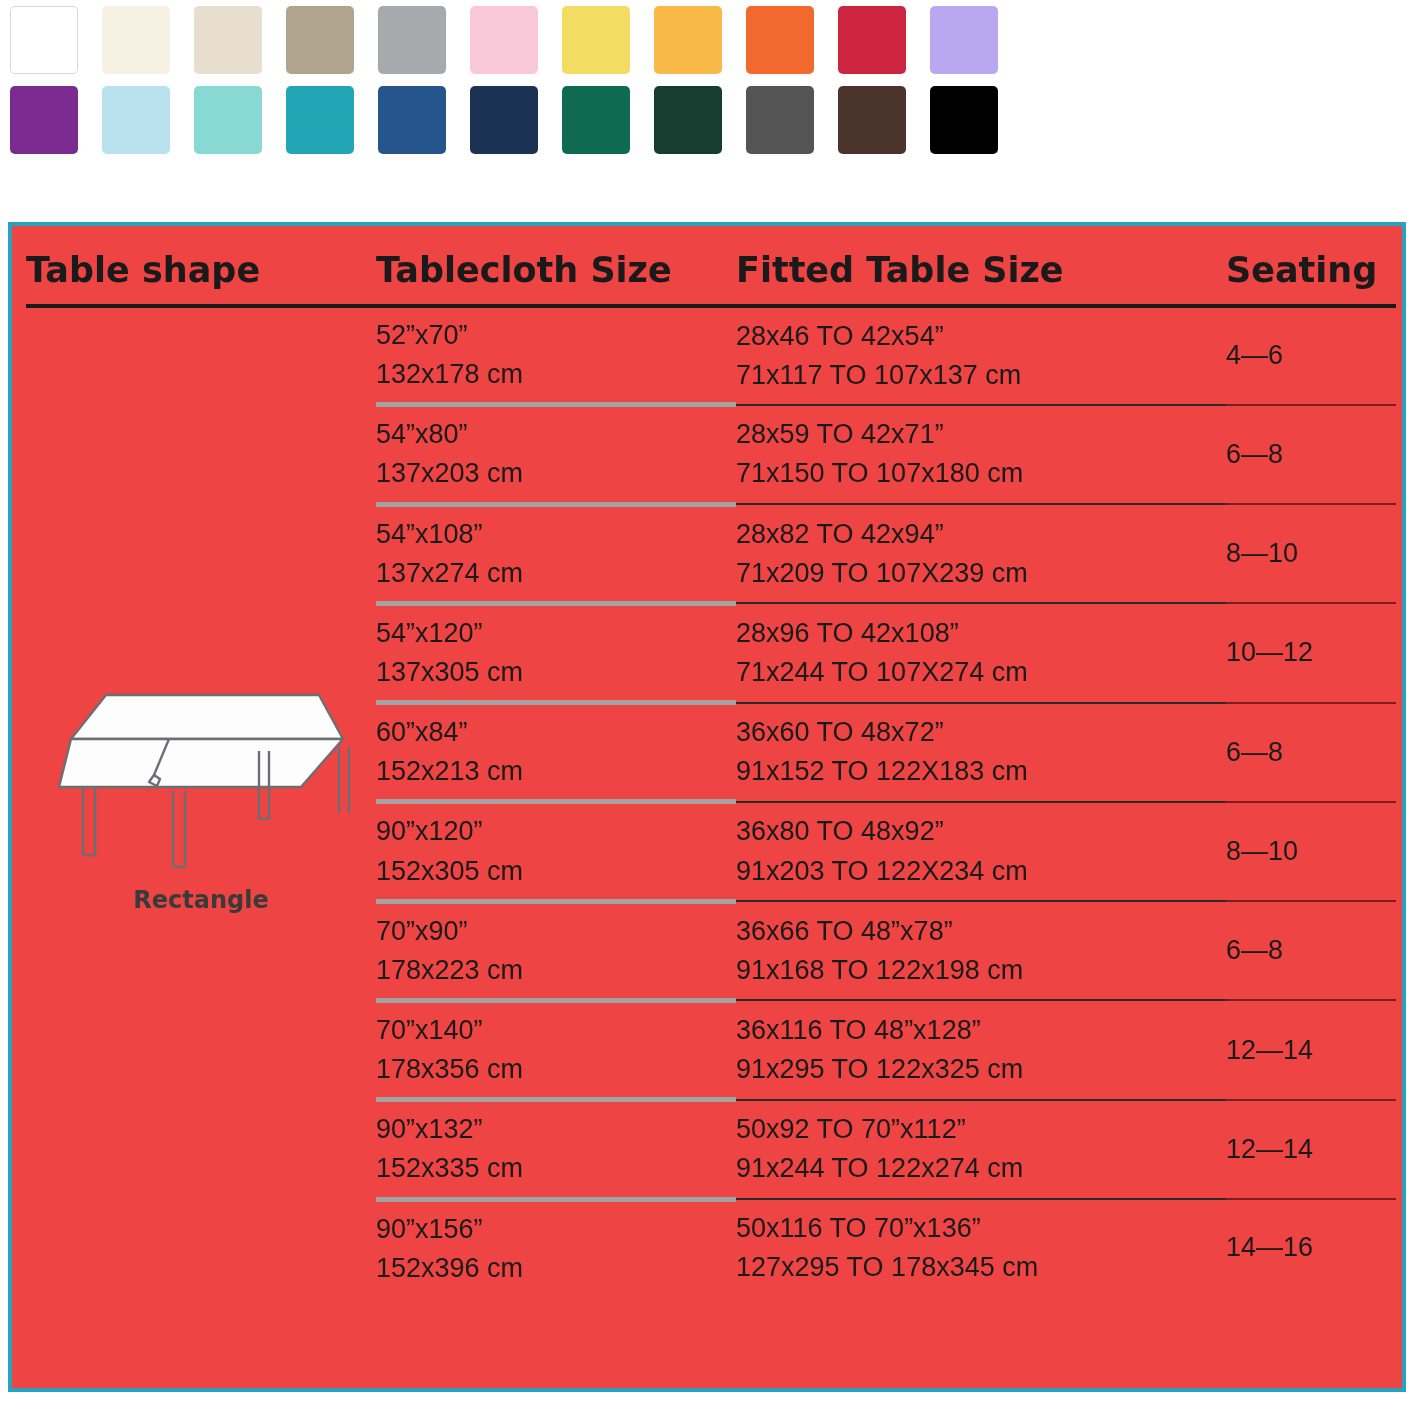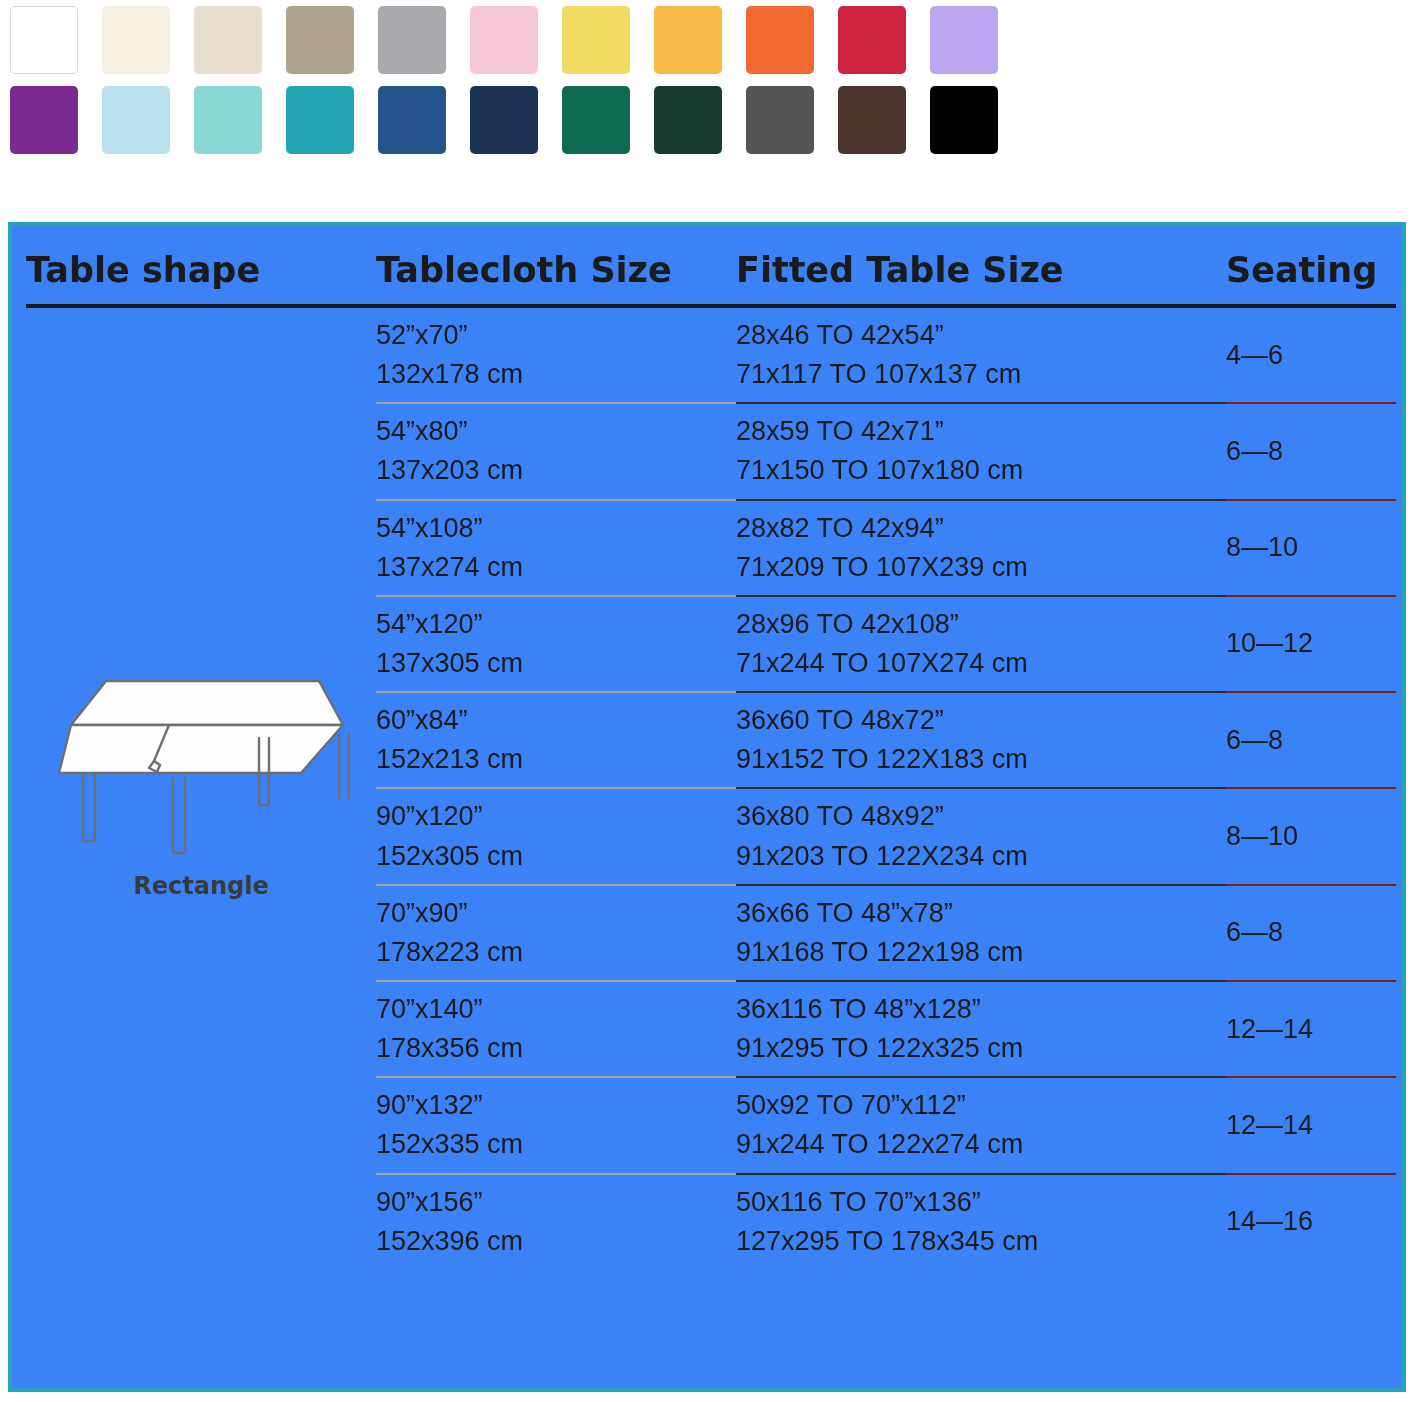--- a/index.html
+++ b/index.html
@@ -57,21 +57,21 @@
 
   
   .card {
     position: absolute;
     left: 8px;
     top: 222px;
     width: 1398px;
     height: 1170px;
     box-sizing: border-box;
     border: 4px solid #27a3c0;
-    background: #3b82f6;
+    background: #ef4444;
   }
   .card-inner {
     position: relative;
     width: 100%;
     height: 100%;
     box-sizing: border-box;
     padding: 18px 14px 10px 14px;
   }
 
   table.size-table {
@@ -103,21 +103,21 @@
 
   table.size-table td {
     font-size: 27px;
     color: #1a1a1a;
     vertical-align: middle;
     padding: 8px 0;
     line-height: 1.45;
   }
   td.cloth {
     padding-left: 8px;
-    border-bottom: 2px solid #a3a3a3;
+    border-bottom: 5px solid #a3a3a3;
   }
   td.fitted {
     padding-left: 6px;
     border-bottom: 2px solid #2b2b2b;
   }
   td.seating {
     padding-left: 16px;
     font-size: 30px;
     border-bottom: 2px solid #7f1d1d;
   }

